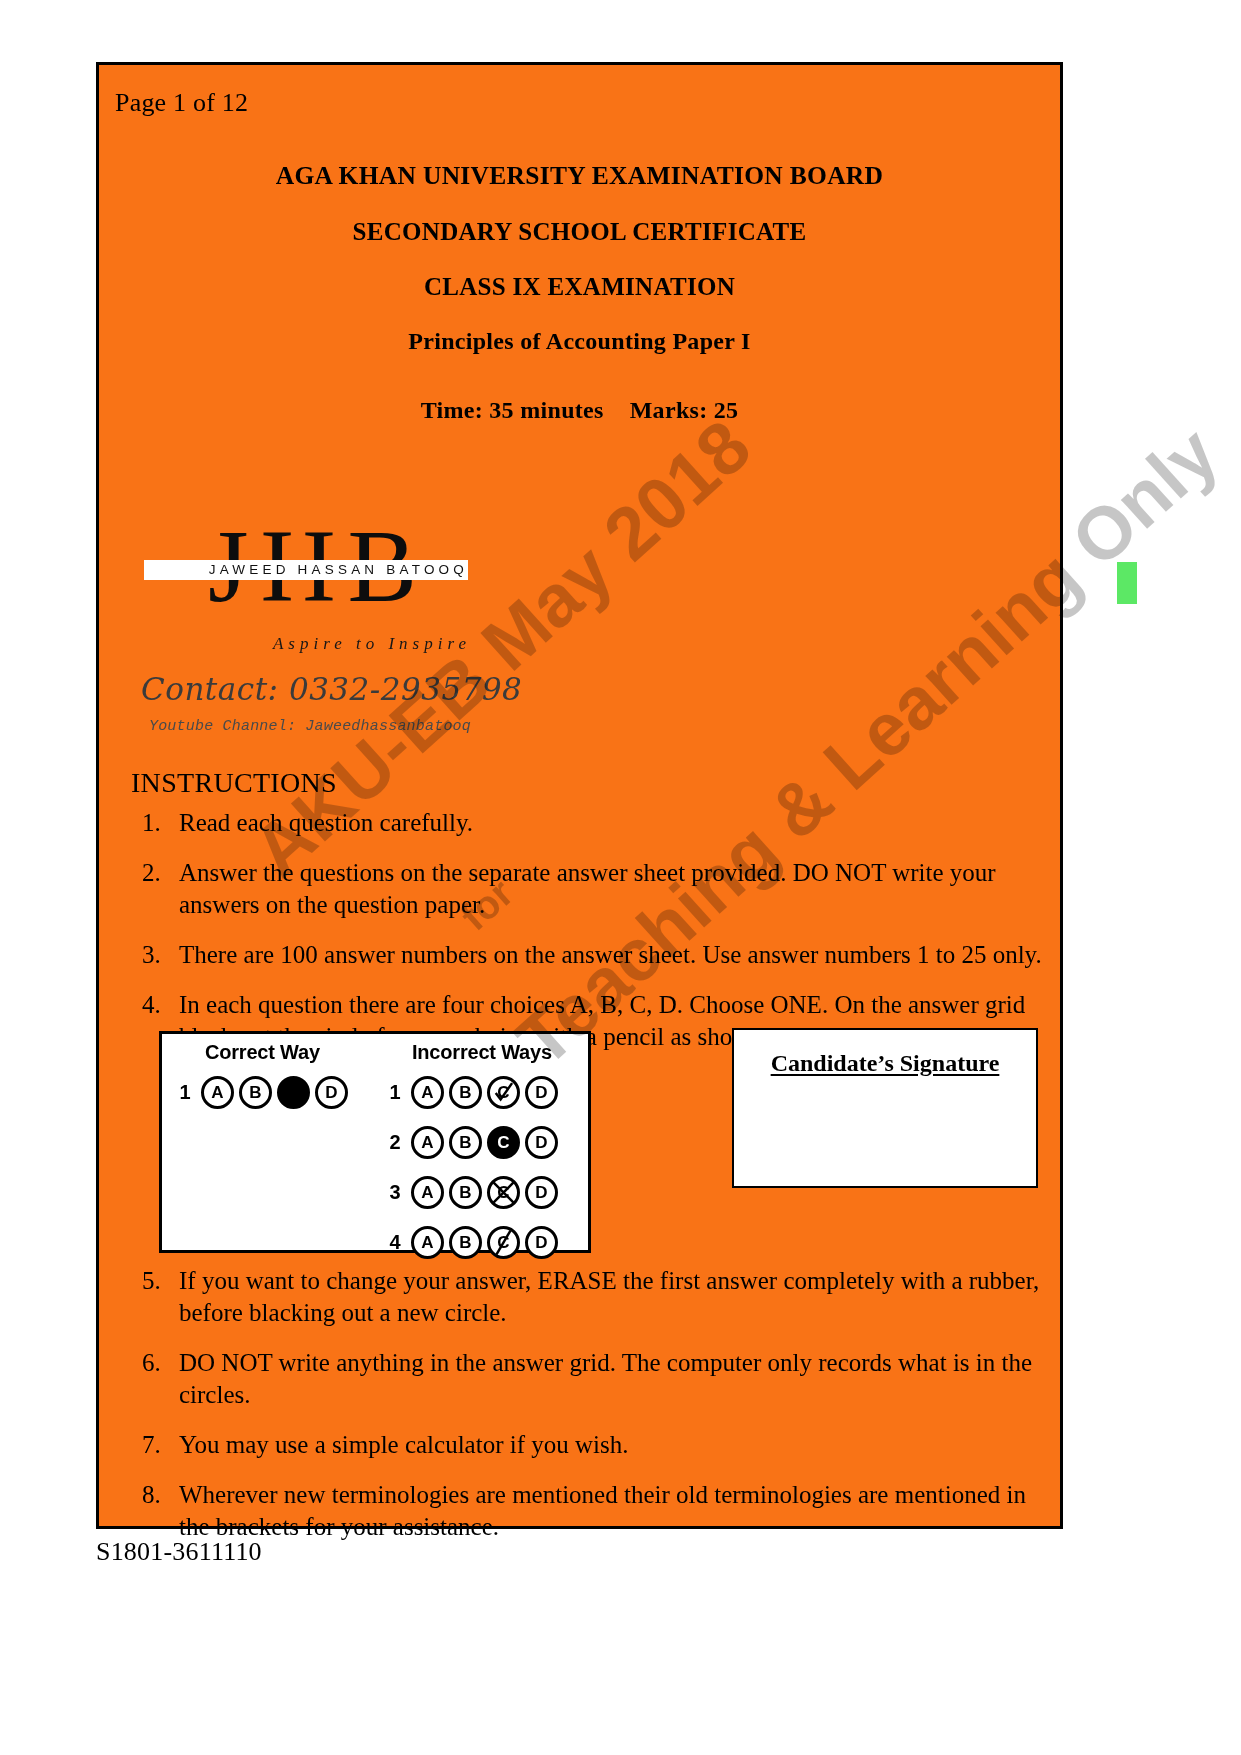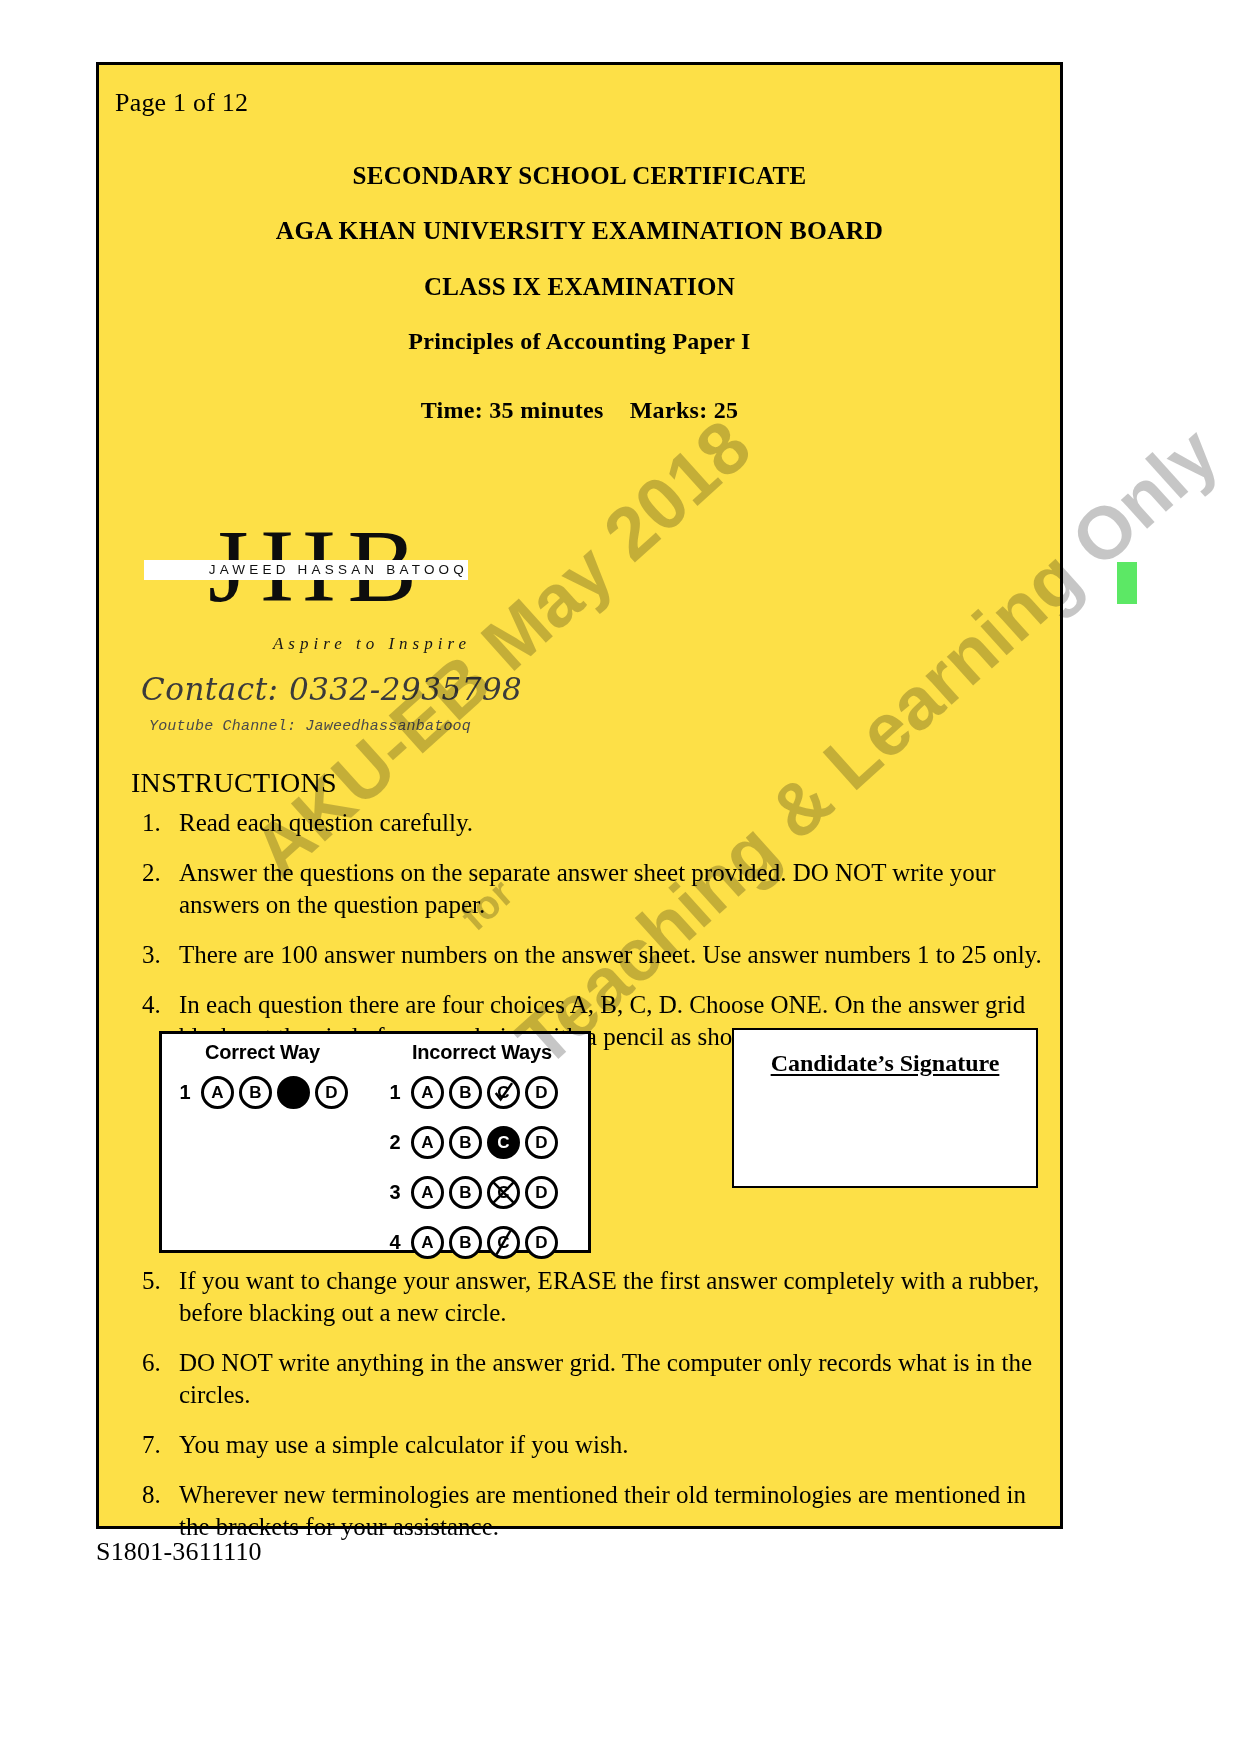--- a/index.html
+++ b/index.html
@@ -15,21 +15,21 @@
   }
 
   
   #page-frame {
     position: absolute;
     left: 96px;
     top: 62px;
     width: 967px;
     height: 1467px;
     border: 3px solid #000;
-    background: #fde047;
+    background: #f97316;
   }
 
   #page-num {
     position: absolute;
     left: 16px;
     top: 23px;
     font-size: 26px;
     letter-spacing: 0.2px;
   }
 
@@ -292,22 +292,22 @@
   }
 </style>
 </head>
 <body>
 
 <div id="page-frame">
 
   <div id="page-num">Page 1 of 12</div>
 
   <div class="headings">
+    <div class="h-line h1">AGA KHAN UNIVERSITY EXAMINATION BOARD</div>
     <div class="h-line">SECONDARY SCHOOL CERTIFICATE</div>
-    <div class="h-line h1">AGA KHAN UNIVERSITY EXAMINATION BOARD</div>
     <div class="h-line">CLASS IX EXAMINATION</div>
     <div class="h-line paper">Principles of Accounting Paper I</div>
     <div class="h-line timemarks"><span>Time:  35 minutes</span><span class="gap"></span><span>Marks:  25</span></div>
   </div>
 
   <div id="logo-block">
     <div id="logo-mark">
       <div id="logo-jhb">JHB</div>
       <div id="logo-name">JAWEED HASSAN BATOOQ</div>
     </div>

